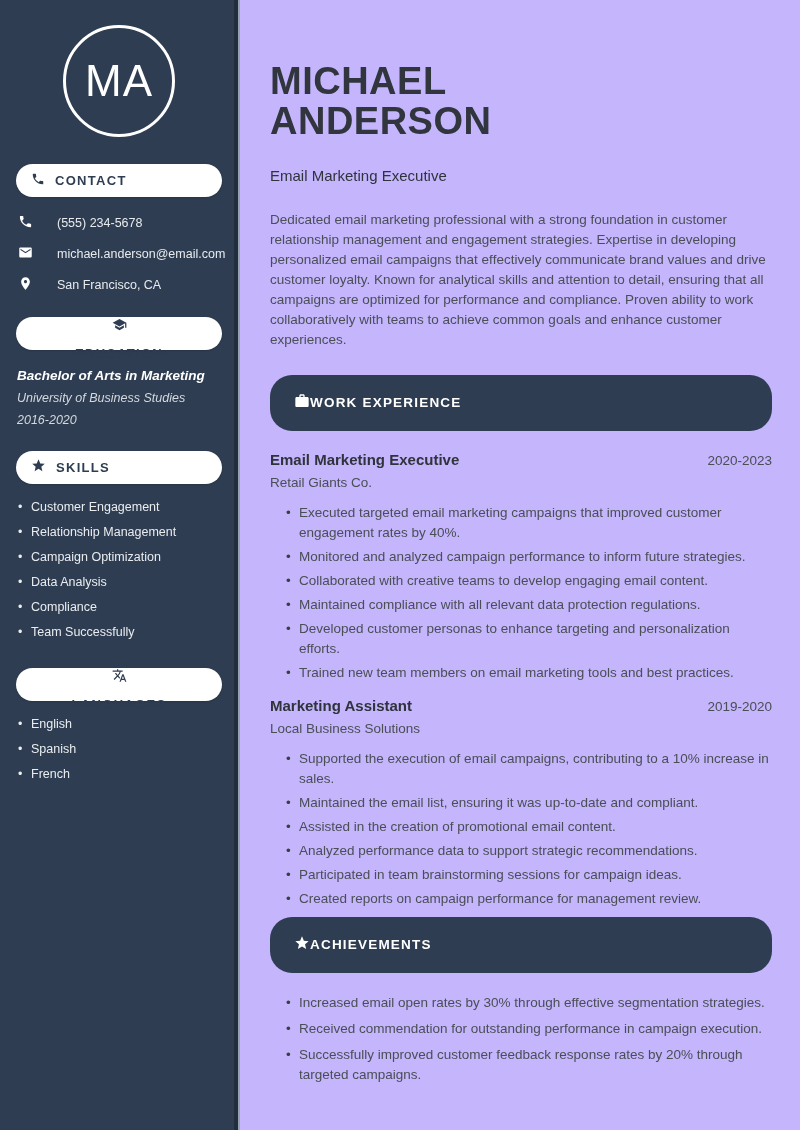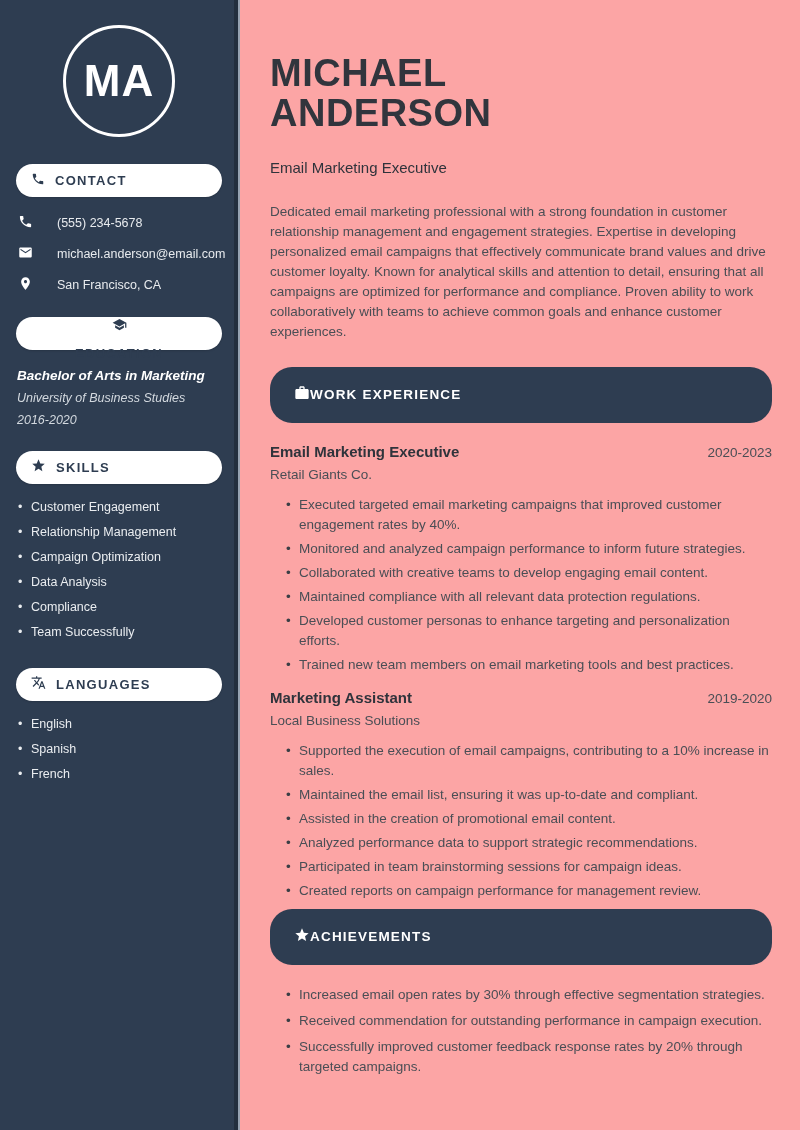--- a/index.html
+++ b/index.html
@@ -21,35 +21,35 @@
   }
   .sidebar::after {
     content: ''; position: absolute; top: 0; right: 0;
     width: 4px; height: 100%; background: #222e3d;
   }
   .avatar {
     width: 112px; height: 112px;
     margin: 25px auto 0;
     border: 3px solid #ffffff; border-radius: 50%;
     display: flex; align-items: center; justify-content: center;
-    color: #ffffff; font-size: 44px; font-weight: 700; letter-spacing: 1px;
+    color: #ffffff; font-size: 44px; font-weight: 400; letter-spacing: 1px;
   }
   .side-pill {
     margin: 0 16px; background: #ffffff;
     border-radius: 17px; height: 33px;
     display: flex; align-items: center; gap: 10px;
     padding: 0 15px; color: #2e3d51;
     box-shadow: 0 1px 2px rgba(0,0,0,0.15);
   }
   .side-pill .pill-label { font-size: 13px; font-weight: 700; letter-spacing: 1.3px; }
   .side-pill svg { flex-shrink: 0; }
   .mt-contact { margin-top: 27px; }
   .mt-edu { margin-top: 23px; flex-direction: column; }
   .mt-skills { margin-top: 24px; }
-  .mt-lang { margin-top: 29px; }
+  .mt-lang { margin-top: 29px; flex-direction: column; }
 
   .contact-list { margin: 17px 10px 0 18px; }
   .contact-item {
     display: flex; align-items: center; gap: 24px;
     margin-bottom: 13px; color: #e8ebee; font-size: 12.5px;
   }
   .contact-item svg { flex-shrink: 0; color: #ffffff; }
 
   .edu-block { margin: 18px 14px 0 17px; font-style: italic; }
   .edu-degree { font-size: 13.5px; font-weight: 700; color: #ffffff; }
@@ -57,22 +57,22 @@
 
   .side-list { list-style: none; margin: 16px 10px 0 18px; padding: 0; }
   .side-list li {
     position: relative; padding-left: 13px;
     font-size: 12.5px; color: #eaedf0; margin-bottom: 11px;
   }
   .side-list li::before { content: '\2022'; position: absolute; left: 0; color: #eaedf0; }
 
   
   .main {
-    flex: 1; background: #fca5a5;
-    padding: 28px 28px 0 30px;
+    flex: 1; background: #c4b5fd;
+    padding: 36px 28px 0 30px;
   }
   .name {
     font-size: 38px; font-weight: 700; color: #31353d;
     line-height: 40px; letter-spacing: 0.5px;
   }
   .job-subtitle { margin-top: 13px; font-size: 15px; color: #2f333b; }
   .summary { margin-top: 26px; font-size: 13.5px; line-height: 20px; color: #4a4e55; }
 
   .main-pill {
     margin-top: 25px; background: #2e3d51;

